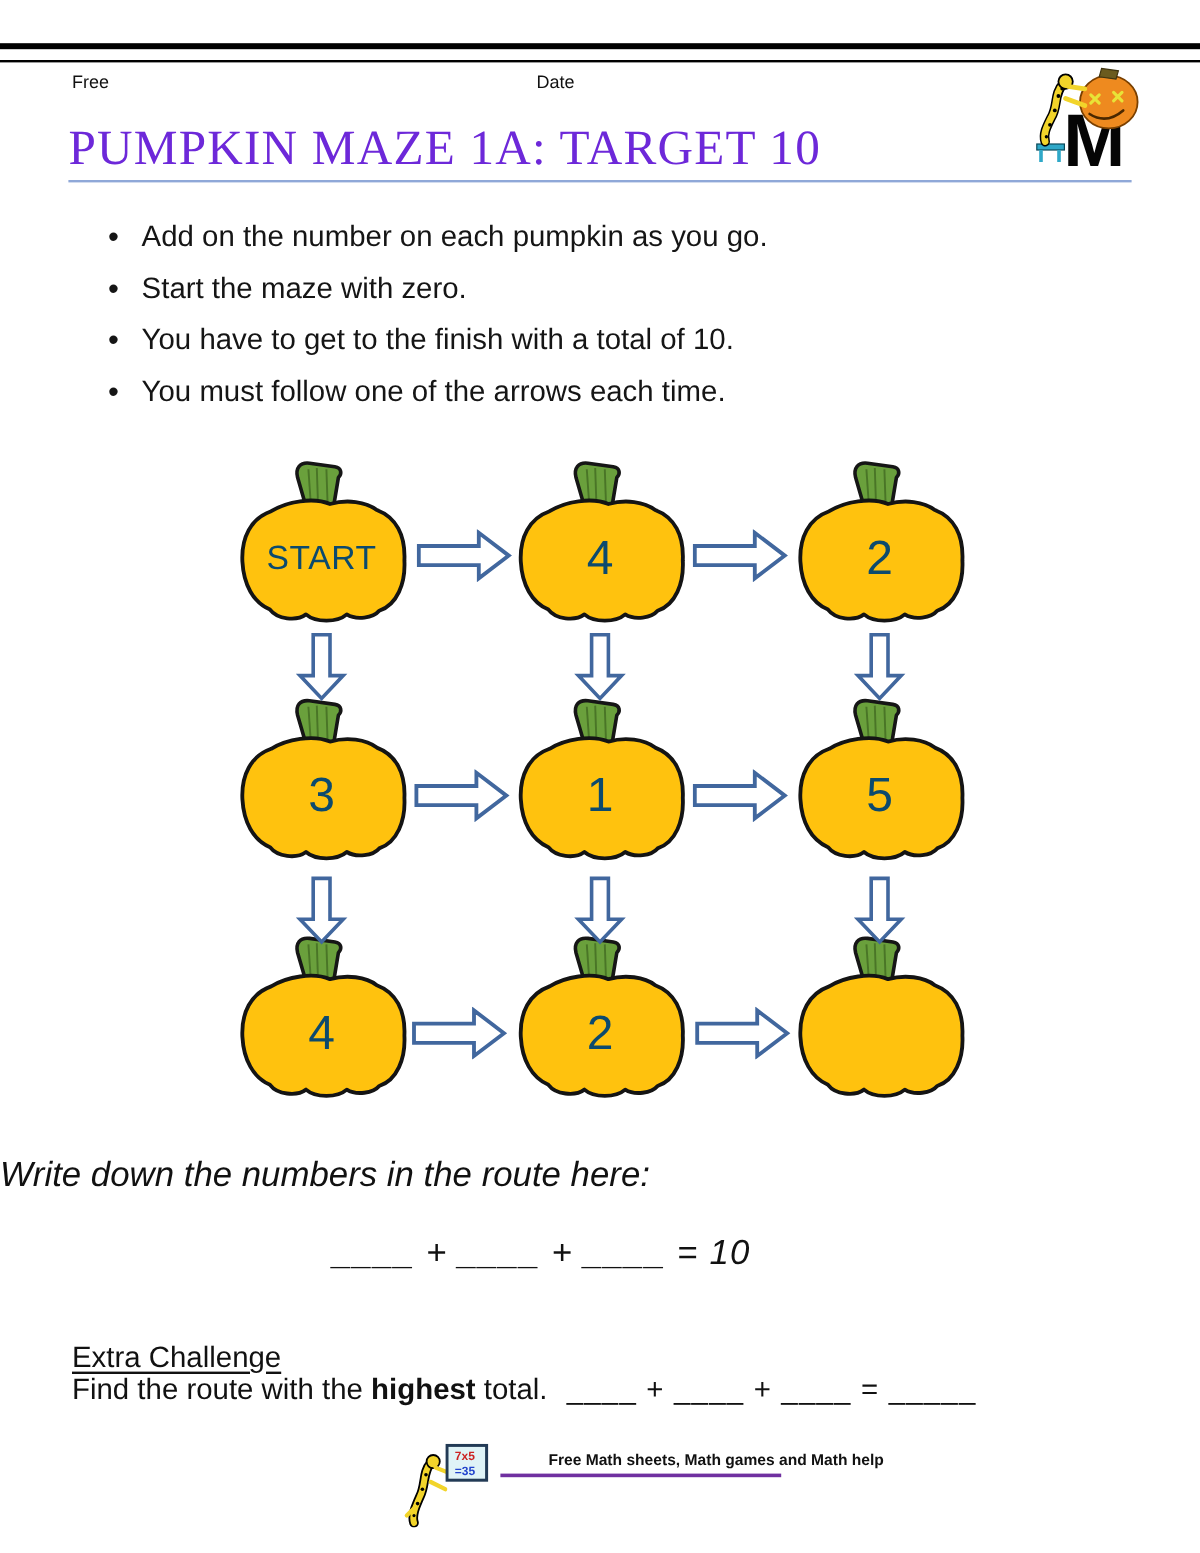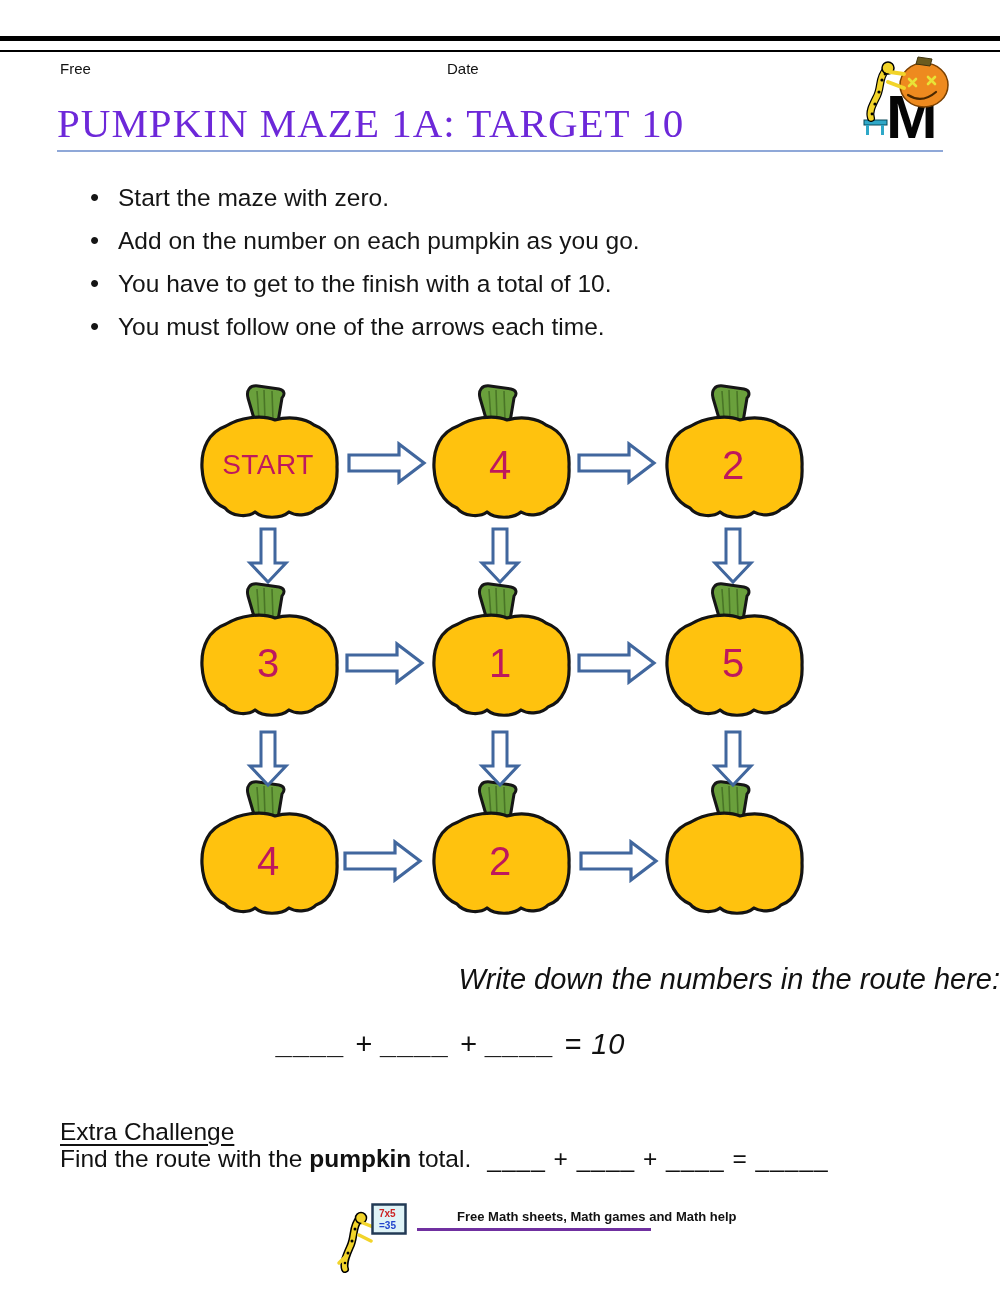--- a/index.html
+++ b/index.html
@@ -17,26 +17,26 @@
   .title-rule{position:absolute;left:57px;top:150px;width:886px;height:2px;background:#8FA8D8;}
 
   .instructions{position:absolute;left:88px;top:176px;list-style:none;margin:0;padding:0;
                 font-size:24.5px;color:#151515;}
   .instructions li{position:relative;padding-left:30px;line-height:43px;}
   .instructions li::before{content:"•";position:absolute;left:2px;top:0;font-size:26px;}
 
   .cell{position:absolute;width:150px;height:140px;}
   .cell .label{position:absolute;left:0;right:0;top:36px;height:94px;
                display:flex;align-items:center;justify-content:center;
-               font-size:40px;color:#be185d;}
+               font-size:40px;color:#0c4a6e;}
   .cell .label.small{font-size:28px;letter-spacing:0.5px;}
   .cell .label.med{font-size:33px;letter-spacing:0.5px;}
   .arrow{position:absolute;}
 
-  .route-prompt{position:absolute;left:0;top:963px;width:1000px;text-align:right;
+  .route-prompt{position:absolute;left:0;top:963px;width:1000px;text-align:left;
                 font-style:italic;font-size:29px;color:#111;}
   .route-eq{position:absolute;left:0;top:1028px;width:903px;text-align:center;
             font-style:italic;font-size:29px;color:#111;letter-spacing:1px;}
 
   .extra-heading{position:absolute;left:60px;top:1087px;font-size:24.5px;color:#111;
                  text-decoration:underline;text-underline-offset:4px;margin-top:31px;}
   .find-route{position:absolute;left:60px;top:1145px;font-size:24.5px;color:#111;white-space:nowrap;}
   .find-route .bold{font-weight:bold;}
   .find-route .eq{margin-left:16px;letter-spacing:1px;}
 
@@ -87,22 +87,22 @@
       <circle cx="17" cy="50" r="1.6"></circle>
         <circle cx="14" cy="60" r="1.4"></circle>
       <circle cx="27" cy="20" r="1.4"></circle>
     </g>
   </svg>
 
   <div class="page-title">PUMPKIN MAZE 1A: TARGET 10</div>
   <div class="title-rule"></div>
 
   <ul class="instructions">
+    <li>Add on the number on each pumpkin as you go.</li>
     <li>Start the maze with zero.</li>
-    <li>Add on the number on each pumpkin as you go.</li>
     <li>You have to get to the finish with a total of 10.</li>
     <li>You must follow one of the arrows each time.</li>
   </ul>
 
   <svg width="0" height="0" style="position:absolute">
     <defs>
       <g id="pumpkin">
         <path d="M 62,40 L 55,16 C 53,8 57,3 65,4 L 86,7 C 92,8 92,13 89,16 L 85,40 Z" fill="#6AA03C" stroke="#161616" stroke-width="3" stroke-linejoin="round"></path>
         <g stroke="#4a7527" stroke-width="1.6">
           <line x1="64" y1="9" x2="66" y2="38"></line>
@@ -211,21 +211,21 @@
   <svg class="arrow" style="left:711px;top:730px;" width="44" height="58" viewBox="0 0 44 58">
       <use href="#arr-down"></use>
     </svg>
 
   <div class="route-prompt">Write down the numbers in the route here:</div>
   <div class="route-eq">____ + ____ + ____ = 10</div>
 
   <div class="extra-heading">Extra Challenge</div>
 
   <div class="find-route">
-    <span>Find the route with the </span><span class="bold">pumpkin</span><span> total.</span><span class="eq">____ + ____ + ____ = _____</span>
+    <span>Find the route with the </span><span class="bold">highest</span><span> total.</span><span class="eq">____ + ____ + ____ = _____</span>
   </div>
 
   <div class="footer">
     <svg class="salamander" width="40" height="62" viewBox="0 0 40 62">
       <path d="M 26,8 C 19,16 22,26 17,36 C 13,45 10,52 12,58" fill="none" stroke="#000" stroke-width="8" stroke-linecap="round"></path>
       <path d="M 26,8 C 19,16 22,26 17,36 C 13,45 10,52 12,58" fill="none" stroke="#F2D42A" stroke-width="5" stroke-linecap="round"></path>
       <circle cx="28" cy="7" r="5.5" fill="#F2D42A" stroke="#000" stroke-width="1.5"></circle>
       <line x1="30" y1="12" x2="40" y2="16" stroke="#F2D42A" stroke-width="3.5" stroke-linecap="round"></line>
       <line x1="26" y1="24" x2="38" y2="30" stroke="#F2D42A" stroke-width="3.5" stroke-linecap="round"></line>
       <line x1="14" y1="44" x2="6" y2="52" stroke="#F2D42A" stroke-width="3.5" stroke-linecap="round"></line>

